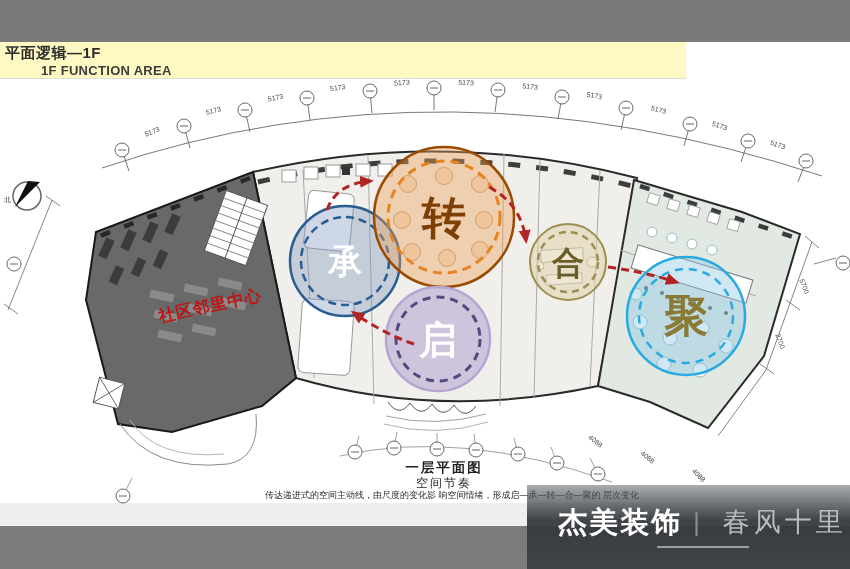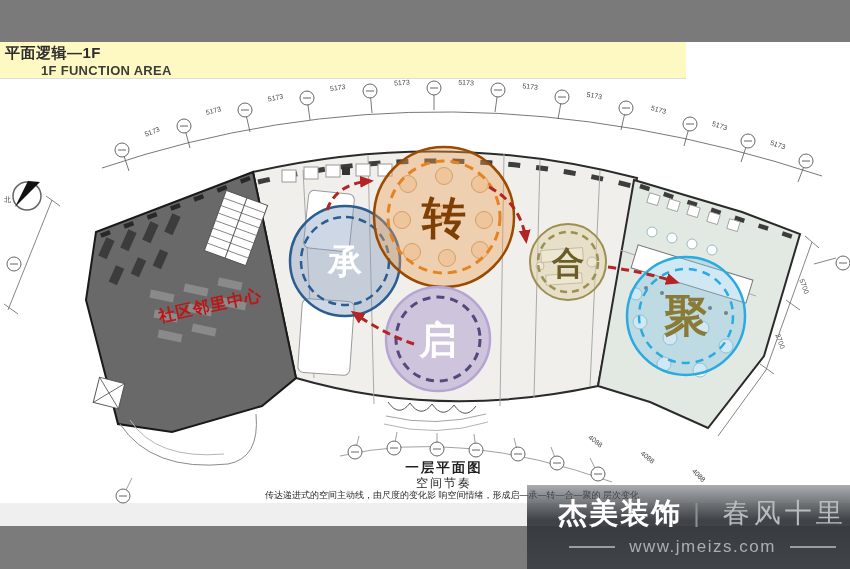--- a/index.html
+++ b/index.html
@@ -344,16 +344,15 @@
 </svg>
 
 <div class="logo-box">
   <div class="brand-row">
     <span class="brand">杰美装饰</span>
     <span class="brand-divider">|</span>
     <span class="slogan">春风十里</span>
   </div>
   <div class="url-row">
     <span class="url-dash"></span>
-    <span class="url-text">www.jmeizs.com</span>
     <span class="url-dash"></span>
   </div>
 </div>
 
 </body></html>

